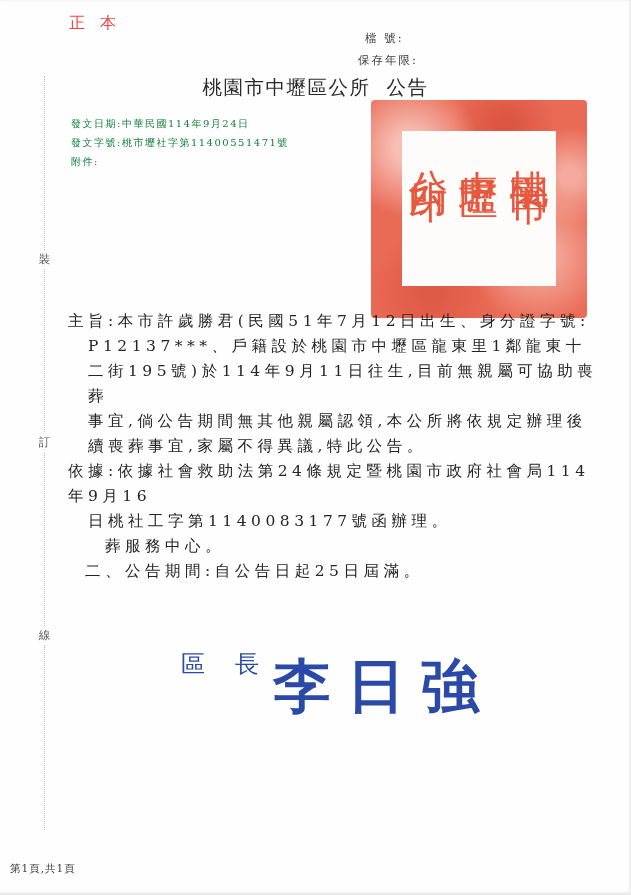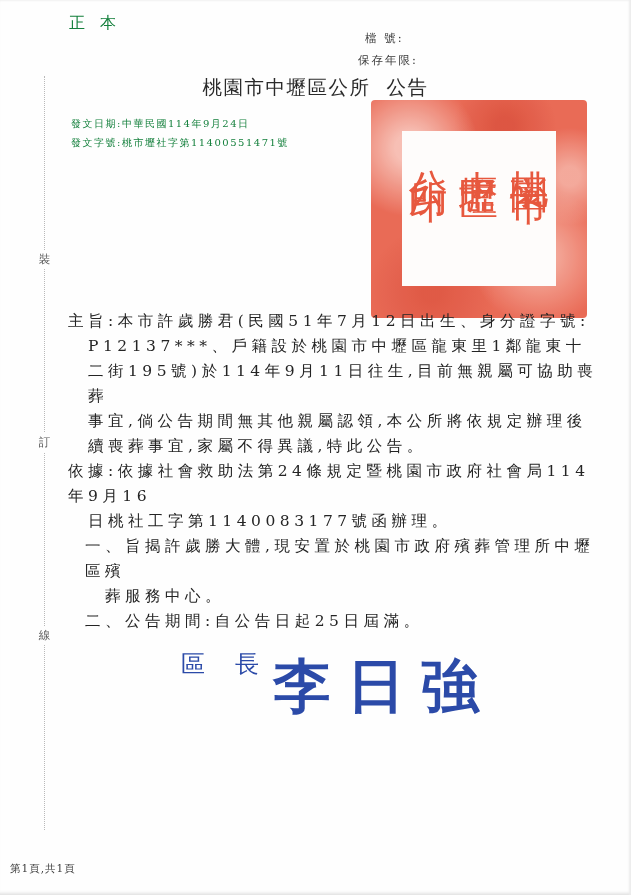--- a/index.html
+++ b/index.html
@@ -3,21 +3,21 @@
 <meta charset="utf-8">
 <style>
   html,body { margin:0; padding:0; background:#ffffff; }
   .page {
     position:relative; width:631px; height:895px; background:#fefefe;
     overflow:hidden; font-family:"DejaVu Serif","Liberation Serif",serif;
     color:#2b2b2b;
     box-shadow: inset -3px 0 2px -1px #ececec, inset 0 -4px 3px -2px #e3e3e3, inset 0 2px 2px -1px #f2f2f2;
   }
   
-  .copy-label { position:absolute; left:69px; top:13px; font-size:16px; letter-spacing:5px; color:#15803d; }
+  .copy-label { position:absolute; left:69px; top:13px; font-size:16px; letter-spacing:5px; color:#ef4444; }
   
   .file-block { position:absolute; left:358px; top:27px; font-size:11.5px; line-height:22px; color:#3a3a3a; letter-spacing:2px; }
   .file-no { padding-left:7px; }
   
   .title-row { position:absolute; top:74px; left:0; width:100%; text-align:center; font-size:19.5px; letter-spacing:1.5px; color:#2a2a2a; }
   .title-type { margin-left:16px; }
   
   .meta-block { position:absolute; left:71px; top:114px; font-size:10px; line-height:19px; letter-spacing:1.5px; color:#15803d; }
   
   .seal {
@@ -72,20 +72,21 @@
     <div>保存年限:</div>
   </div>
 
   <div class="title-row">
     <span>桃園市中壢區公所</span><span class="title-type">公告</span>
   </div>
 
   <div class="meta-block">
     <div><span>發文日期:</span><span>中華民國114年9月24日</span></div>
     <div><span>發文字號:</span><span>桃市壢社字第11400551471號</span></div>
+    <div><span>附件:</span></div>
   </div>
 
   <div class="seal">
     <div class="seal-inner">
       <div class="seal-cols">
         <div class="seal-col" style="color: rgb(230, 76, 48);">桃園市</div>
         <div class="seal-col" style="color: rgb(230, 76, 48);">中壢區</div>
         <div class="seal-col" style="color: rgb(230, 76, 48);">公所印</div>
       </div>
     </div>
@@ -97,21 +98,20 @@
   <div class="binding-mark mark-3">線</div>
 
   <div class="body-block">
     <div><span>主旨:</span><span>本市許歲勝君(民國51年7月12日出生、身分證字號:</span></div>
     <div class="cont">P12137***、戶籍設於桃園市中壢區龍東里1鄰龍東十</div>
     <div class="cont">二街195號)於114年9月11日往生,目前無親屬可協助喪葬</div>
     <div class="cont">事宜,倘公告期間無其他親屬認領,本公所將依規定辦理後</div>
     <div class="cont">續喪葬事宜,家屬不得異議,特此公告。</div>
     <div><span>依據:</span><span>依據社會救助法第24條規定暨桃園市政府社會局114年9月16</span></div>
     <div class="cont">日桃社工字第1140083177號函辦理。</div>
-    <div class="item-first">一、旨揭許歲勝大體,現安置於桃園市政府殯葬管理所中壢區殯</div>
     <div class="item-cont">葬服務中心。</div>
     <div class="item-first">二、公告期間:自公告日起25日屆滿。</div>
   </div>
 
   <div class="signature" style="color: rgb(43, 74, 168);">
     <span class="sig-title">區長</span>
     <span class="sig-name">李日強</span>
   </div>
 
   <div class="footer">第1頁,共1頁</div>

